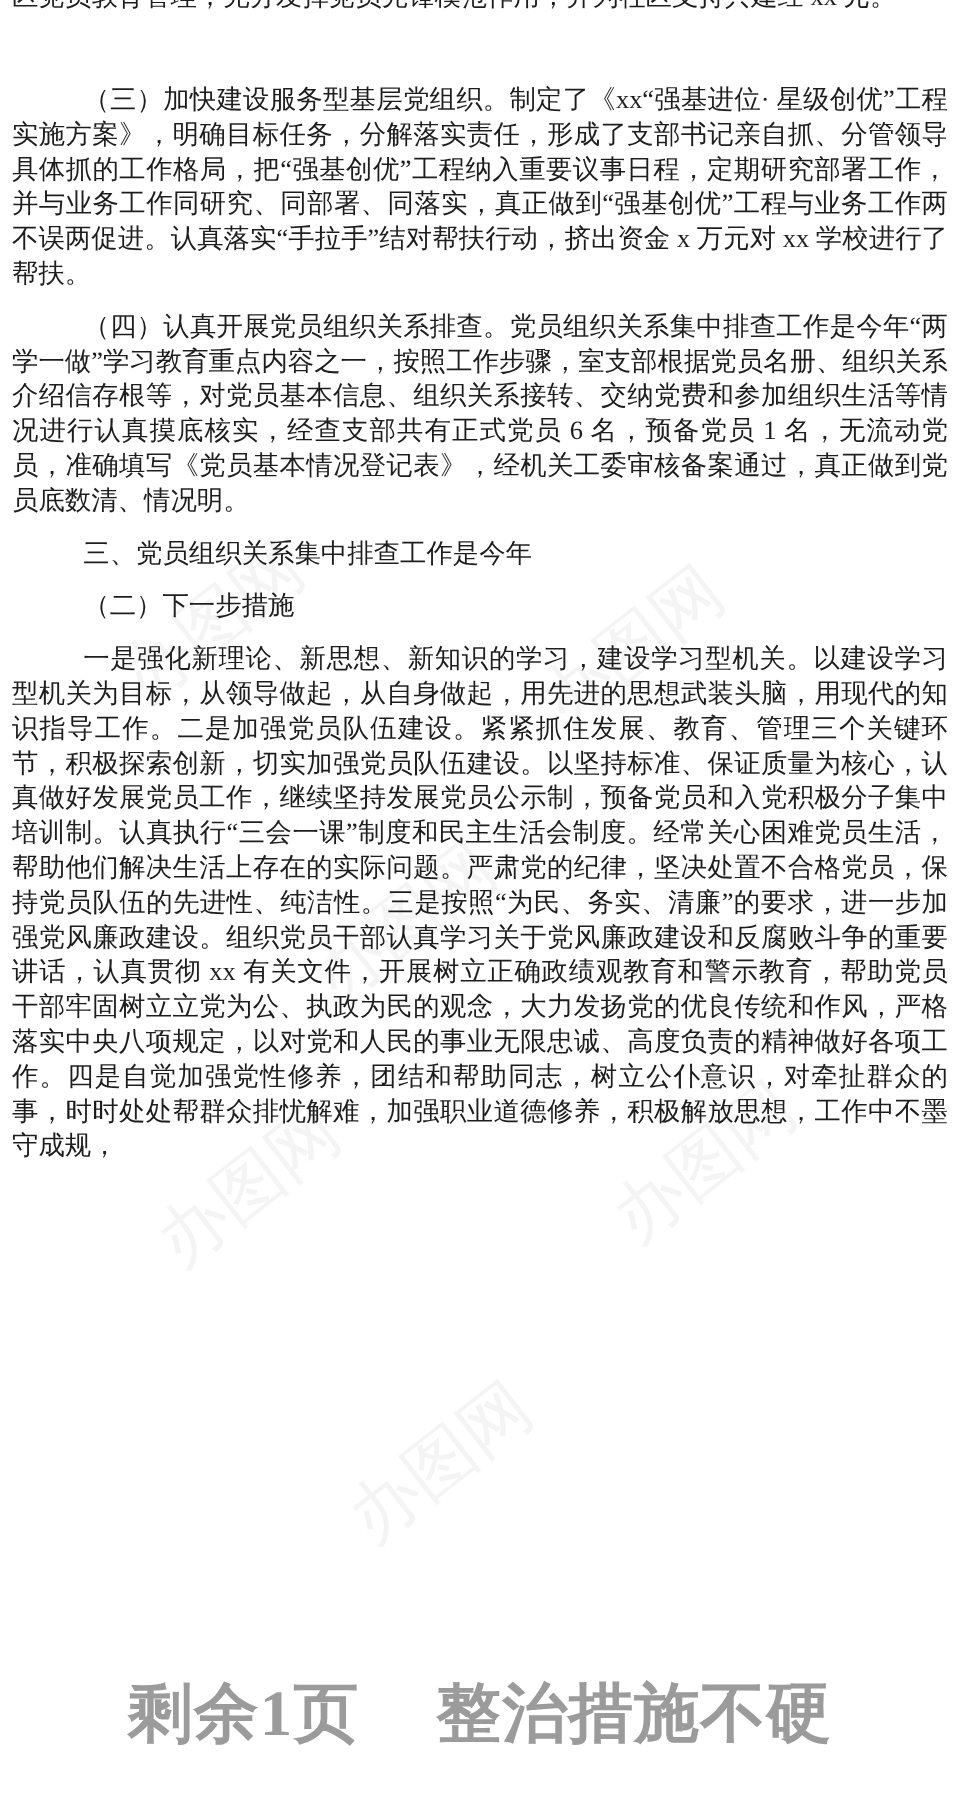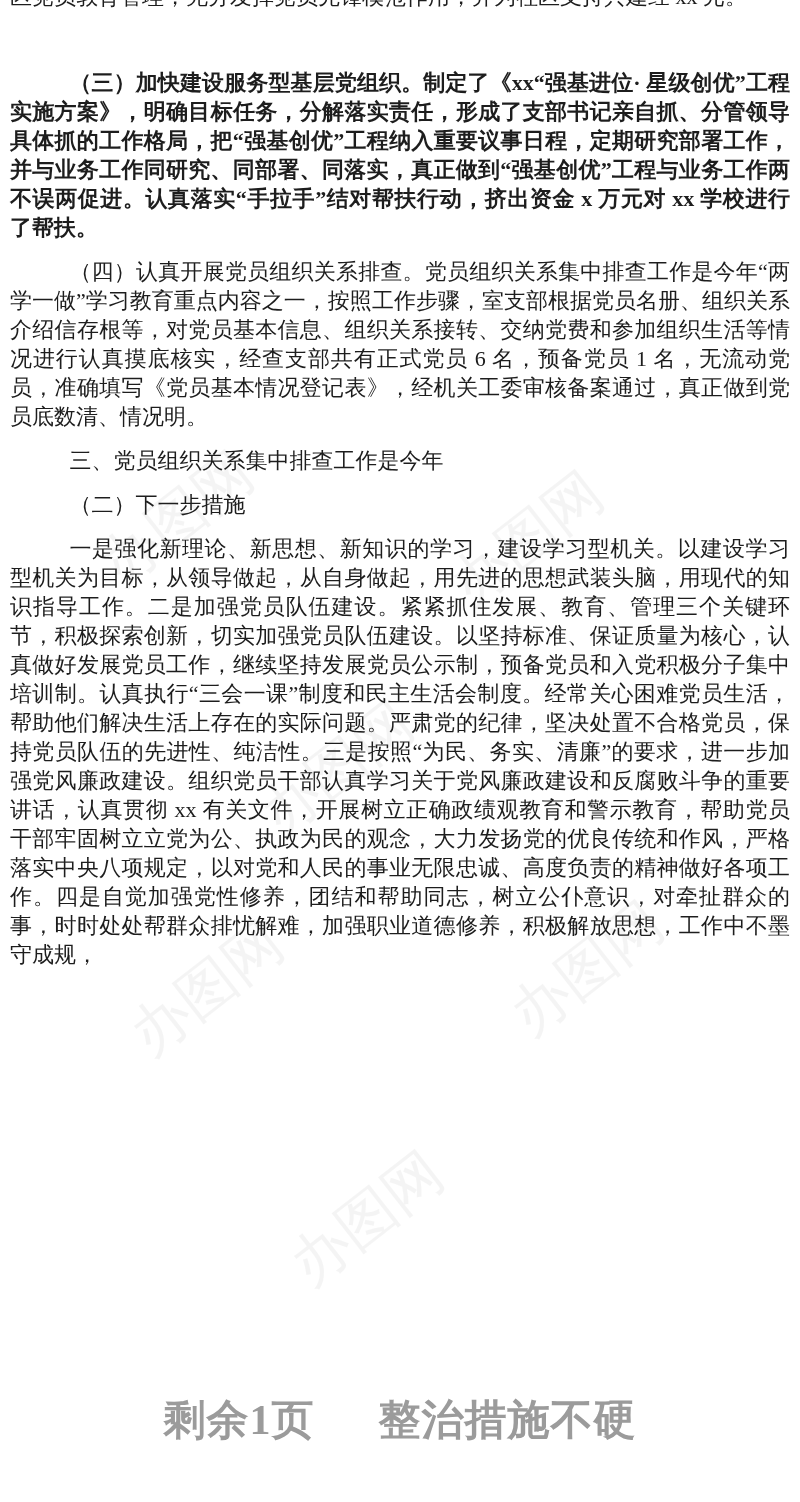--- a/index.html
+++ b/index.html
@@ -26,21 +26,20 @@
   .doc p {
     margin: 15px 0 0 0;
     text-indent: 2.7em;
   }
   .doc p.cut-line {
     margin-top: -18px;
     text-indent: 0;
   }
   .doc p.first-para {
     margin-top: 57px;
-    font-weight: bold;
   }
   .doc p.heading {
     text-align: left;
   }
   .watermark-layer {
     position: absolute;
     inset: 0;
     z-index: 1;
     pointer-events: none;
   }
@@ -55,21 +54,21 @@
   }
   .footer-banner {
     position: absolute;
     left: 0;
     top: 1392px;
     width: 100%;
     text-align: center;
     z-index: 3;
   }
   .footer-banner .footer-text {
-    font-size: 42px;
+    font-size: 54px;
     font-weight: bold;
     color: #9b9b9b;
     font-family: "Liberation Serif", "DejaVu Serif", serif;
     letter-spacing: 1px;
   }
   .footer-banner .footer-gap {
     display: inline-block;
     width: 64px;
   }
 </style>

